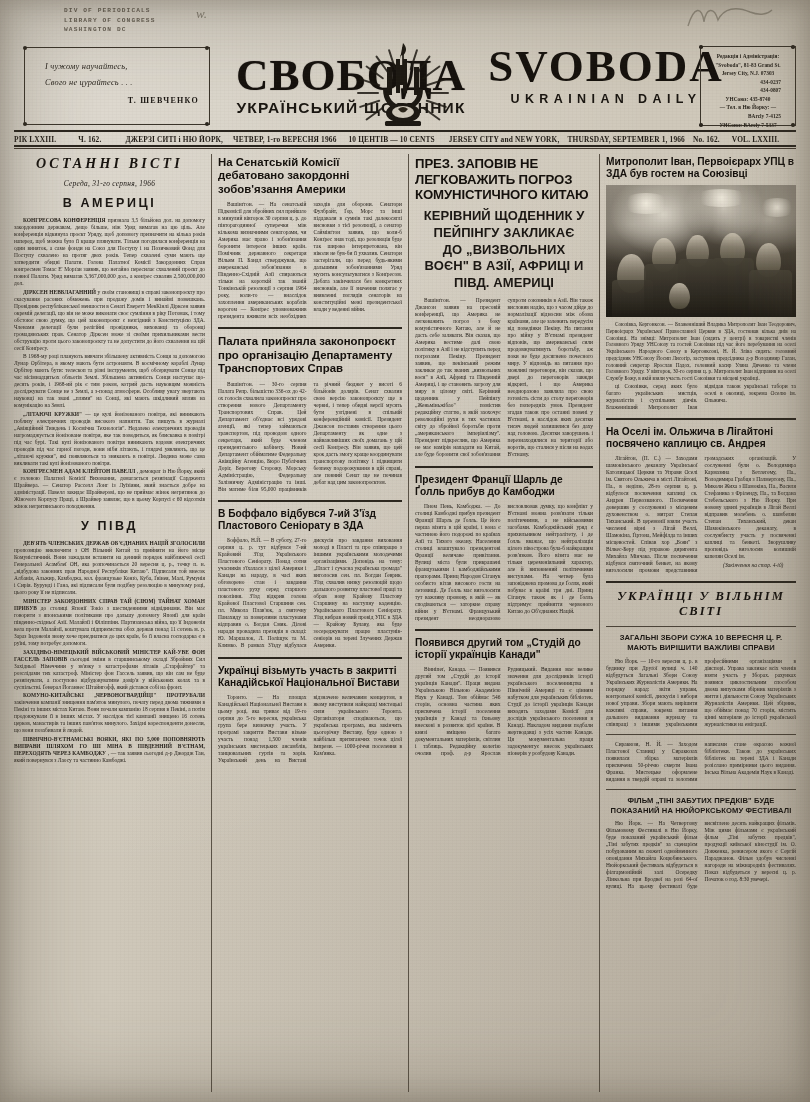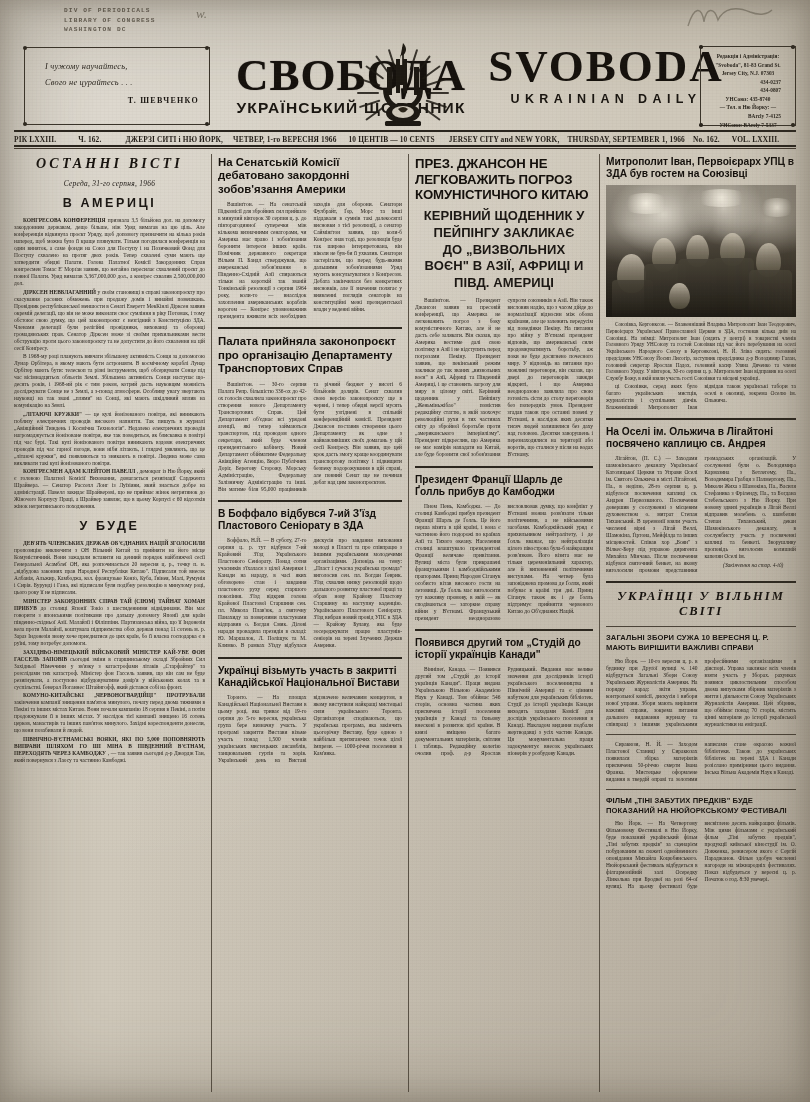--- a/index.html
+++ b/index.html
@@ -104,21 +104,21 @@
       radial-gradient(ellipse at 14% 30%, rgba(200,194,182,.5), rgba(0,0,0,0) 30%),
       linear-gradient(180deg,#8e887c 0%,#6d675c 22%,#4a443a 48%,#2e2a23 78%,#201d17 100%);
     filter:contrast(1.05);}
   .photo .blob{position:absolute;border-radius:50% 50% 46% 46%/58% 58% 42% 42%;
     background:linear-gradient(180deg,#cfc7b6 0%,#8e8676 45%,#55503f 100%);opacity:.82;}
   .photo .suit{position:absolute;border-radius:10% 10% 4% 4%;
     background:linear-gradient(180deg,#4a453a 0%,#23201a 100%);opacity:.9;}
   .photo .light{position:absolute;border-radius:50%;background:radial-gradient(circle,#efeadd,rgba(239,234,221,0) 70%);opacity:.9;}
   .photo-cap{font-size:5.2px;line-height:1.3;text-align:justify;}
   .small-caps-head{font-family:"Liberation Sans",sans-serif;font-weight:700;font-size:7.6px;
-    text-align:left;line-height:1.32;margin:4px 0 4px;letter-spacing:.1px;}
+    text-align:center;line-height:1.32;margin:4px 0 4px;letter-spacing:.1px;}
 </style>
 </head>
 <body>
 
 <div id="page">
 
   <div class="loc-stamp">
     <div>DIV OF PERIODICALS</div>
     <div>LIBRARY OF CONGRESS</div>
     <div>WASHINGTON DC</div>
@@ -264,21 +264,21 @@
       </div>
       <div class="body">
         <p class="first"><b>„ЛІТАЮЧІ КРУЖКИ"</b>
           <span>— це кулі йонізованого повітря, які виникають поблизу електричних проводів високого напняття. Так пишуть в журналі „Авіяційний Тиждень і Космічна Технологія". Недалеко електричних проводів нагромаджується йонізоване повітря, яке так поводиться, як блискавка в повітрі під час бурі. Такі кулі йонізованого повітря виникають вздовж електричних проводів під час гарної погоди, вони ніби літають, і глядачі уявляють, що це „літаючі кружки", які появляються та зникають в повітрі. Людина може сама викликати такі кулі йонізованого повітря.</span></p>
       </div>
       <div class="body">
         <p class="first"><b>КОНГРЕСМЕН АДАМ КЛЕЙТОН ПАВЕЛЛ</b>
           <span>, демократ із Ню Йорку, який є головою Палатної Комісії Виховання, домагається резиґнації Сарджента Шрайвера. — Сенатор Расселл Лонг із Луїзіяни, який знається добре на адміністрації. Павелл закидає Шрайверові, що не приймає жінок негритянок до Жіночого Корпусу Праці, а Шрайвер заявляє, що в цьому Корпусі є 60 відсотків жінок негритянського походження.</span></p>
       </div>
 
-      <div class="sec-sub" style="margin-top:9px">У БУДЕ</div>
+      <div class="sec-sub" style="margin-top:9px">У ПІВД</div>
 
       <div class="body">
         <p class="first"><b>ДЕВ'ЯТЬ ЧЛЕНСЬКИХ ДЕРЖАВ ОБ'ЄДНАНИХ НАЦІЙ ЗГОЛОСИЛИ</b>
           <span>пропозицію виключити з ОН Вільний Китай та прийняти на його місце Комуністичний. Вони зажадали вставити на денний порядок найближчої сесії Генеральної Асамблеї ОН, яка розпочинається 20 вересня ц. р., точку п. н. „відбудова законних прав Народної Республіки Китаю". Підписали той внесок Албанія, Альжир, Камбоджа, кол. французьке Конґо, Куба, Ґвінея, Малі, Румунія і Сирія. Бурунді і Гана, які підписали були подібну резолюцію в минулому році, цього року її не підписали.</span></p>
       </div>
       <div class="body">
         <p class="first"><b>МІНІСТЕР ЗАКОРДОННИХ СПРАВ ТАЙ (СІЮМ) ТАЙНАТ ХОМАН ПРИБУВ</b>
           <span>до столиці Японії Токіо з шестиденними відвідинами. Він має говорити з японськими політиками про дальшу допомогу Японії для країн південно-східньої Азії. Малайзії і Філіппіни. Партизанська війна, що її Індонезія вела проти Малайзії, коштувала підприємства обох держав понад 11 сотень м. р. Зараз Індонезія знову хоче приєднатися до цих країн, бо її власна господарка є в руїні, тому потребує допомоги.</span></p>
       </div>
       <div class="body">
@@ -314,21 +314,21 @@
       </div>
 
       <div class="hr-thick"></div>
       <div class="hl small">Українці візьмуть участь в закритті Канадійської Національної Вистави</div>
       <div class="body two">
         <p class="first">Торонто. — На площах Канадійської Національної Вистави в цьому році, яка триває від 19-го серпня до 5-го вересня, українська група бере визначну участь. У програмі закриття Вистави візьме участь понад 1,500 членів українських мистецьких ансамблів, танцювальних гуртів та хорів. Український день на Виставі відзначено величавим концертом, в якому виступили найкращі мистецькі сили українського Торонта. Організатори сподіваються, що українська програма, яка закінчить цьогорічну Виставу, буде одною з найбільш притягаючих точок цілої імпрези. — 1000-річчя поселення в Кам'янка.</p>
       </div>
     </div>
 
     <div class="col c3">
-      <div class="hl big">ПРЕЗ. ДЖАНСОН НЕ ЛЕГКОВАЖИТЬ ПОГРОЗ КОМУНІСТИЧНОГО КИТАЮ</div>
+      <div class="hl big">ПРЕЗ. ЗАПОВІВ НЕ ЛЕГКОВАЖИТЬ ПОГРОЗ КОМУНІСТИЧНОГО КИТАЮ</div>
       <div class="kicker">КЕРІВНИЙ ЩОДЕННИК У ПЕЙПІНГУ ЗАКЛИКАЄ ДО „ВИЗВОЛЬНИХ ВОЄН" В АЗІЇ, АФРИЦІ И ПІВД. АМЕРИЦІ</div>
       <div class="body two">
         <p class="first">Вашінґтон. — Президент Джансон заявив на пресовій конференції, що Америка не легковажить погроз з боку комуністичного Китаю, але й не дасть себе залякати. Він сказав, що Америка вестиме далі свою політику в Азії і не відступить перед погрозами Пекіну. Президент заявив, що пекінський режим закликає до так званих „визвольних воєн" в Азії, Африці та Південній Америці, і це становить загрозу для миру в цілому світі. Керівний щоденник у Пейпінгу „Женьміньжібао" помістив редакційну статтю, в якій заохочує революційні рухи в тих частинах світу до збройної боротьби проти „американського імперіялізму". Президент підкреслив, що Америка не має намірів нападати на Китай, але буде боронити свої зобов'язання супроти союзників в Азії. Він також висловив надію, що з часом дійде до нормалізації відносин між обома країнами, але це залежить передусім від поведінки Пекіну. На питання про війну у В'єтнамі президент відповів, що американські сили продовжуватимуть боротьбу, аж поки не буде досягнено почесного миру. У відповідь на питання про можливі переговори, він сказав, що двері до переговорів завжди відкриті, і що Америка неодноразово заявляла про свою готовість сісти до столу переговорів без попередніх умов. Президент згадав також про останні повені у В'єтнамі, в наслідок яких десятки тисяч людей залишилися без даху над головою. Десятки заворушень і перезнаходилися на території або воротів, що сталися у після на водах В'єтнаму.</p>
       </div>
 
       <div class="hr-thick"></div>
       <div class="hl small">Президент Франції Шарль де Ґолль прибув до Камбоджи</div>
       <div class="body two">
         <p class="first">Пном Пень, Камбоджа. — До столиці Камбоджі прибув президент Франції Шарль де Ґолль. Це його перша візита в цій країні, і вона є частиною його подорожі по країнах Азії та Тихого океану. Населення столиці влаштувало президентові Франції величаве привітання. Вулиці міста були прикрашені французькими і камбоджійськими прапорами. Принц Народом Сіганук особисто вітав високого гостя на летовищі. Де Ґолль має виголосити тут важливу промову, в якій — як сподіваються — заторкне справу війни у В'єтнамі. Французький президент неодноразово висловлював думку, що конфлікт у В'єтнамі можна розв'язати тільки політичними, а не військовими засобами. Камбоджійський уряд є прихильником нейтралітету, і де Ґолль вважає, що нейтралізація цілого півострова була-б найкращим розв'язком. Його візита має не тільки церемоніяльний характер, але й виповнений політичними виступами. На четвер була заповіджена промова де Ґолля, який побуває в країні три дні. Принц Сіганук також як і де Ґолль підтримує прийняття червоного Китаю до Об'єднаних Націй.</p>
       </div>

